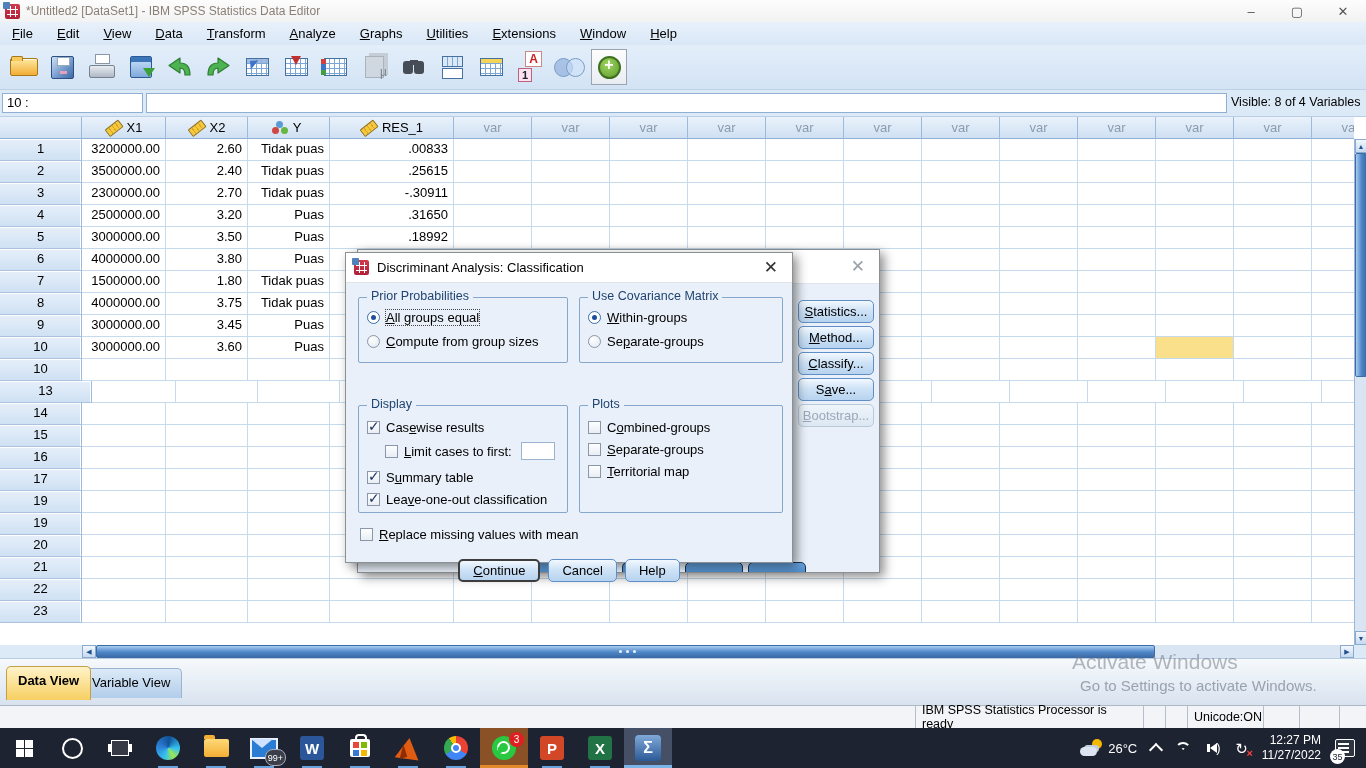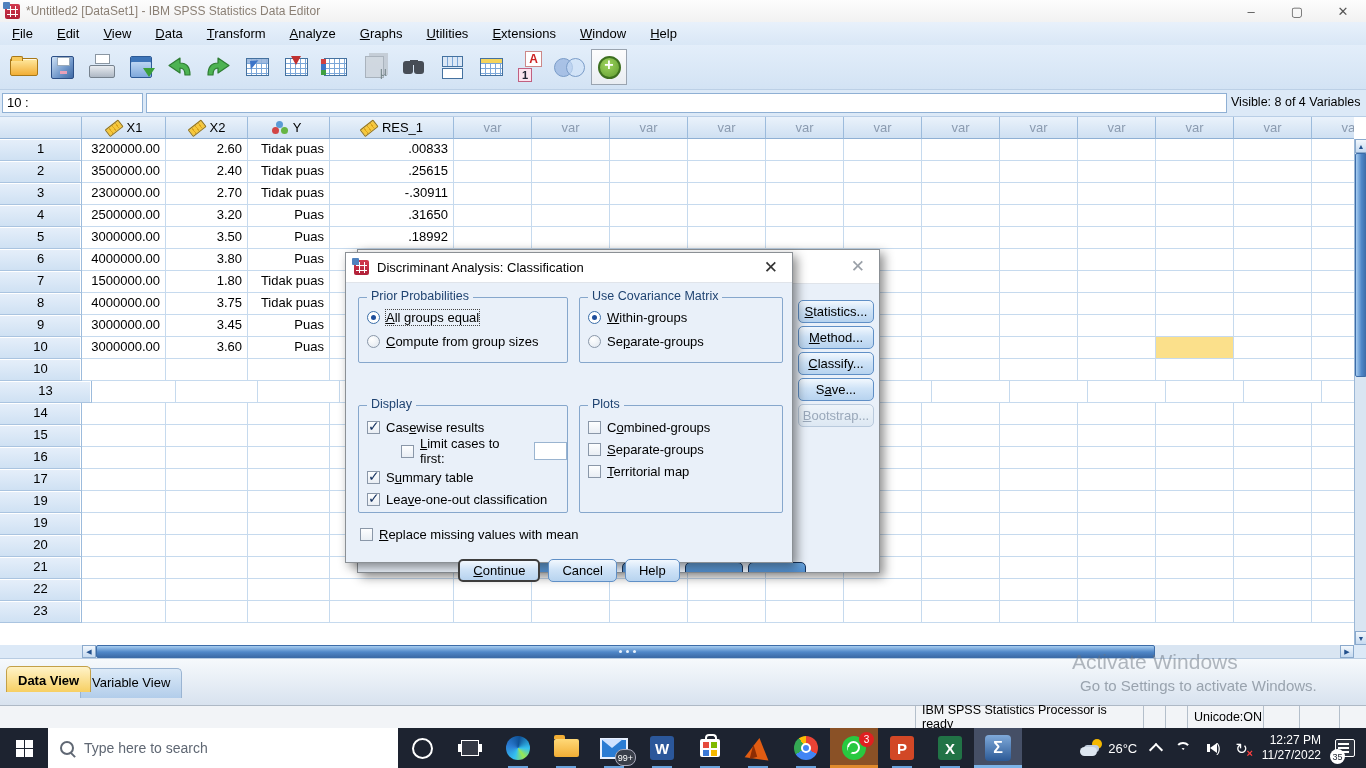--- a/index.html
+++ b/index.html
@@ -107,21 +107,21 @@
   #hsb-thumb{position:absolute;left:14px;top:0;width:1059px;height:13px;border:1px solid #3c6ca8;box-sizing:border-box;
       background:linear-gradient(#a8cdf0,#4f87c8 55%,#3c6ca8);border-radius:2px;}
   #hsb-thumb::after{content:"";position:absolute;left:50%;top:4px;width:3px;height:3px;border-radius:50%;background:#e8f2fc;
       box-shadow:-7px 0 0 #e8f2fc,7px 0 0 #e8f2fc;}
   #corner-bl{left:0;top:645px;width:82px;height:13px;background:#dce9f7;}
   #corner-br{left:1354px;top:645px;width:12px;height:13px;background:#dce9f7;}
 
   
   #tabbar{left:0;top:658px;width:1366px;height:47px;background:linear-gradient(#f6f9fc,#d8e2ef);border-top:1px solid #b8cce2;box-sizing:border-box;}
   .tab{position:absolute;padding:6px 11px;border:1px solid #9ab4d2;border-bottom:none;border-radius:5px 5px 0 0;font-size:13px;}
-  #tab-data{left:6px;top:7px;background:linear-gradient(#fff3c8,#f7cf62);border-color:#c3a048;font-weight:bold;height:26px;box-sizing:border-box;z-index:2;}
+  #tab-data{left:6px;top:7px;background:linear-gradient(#fff3c8,#f7cf62);border-color:#c3a048;font-weight:bold;height:34px;box-sizing:border-box;z-index:2;}
   #tab-var{left:80px;top:9px;background:linear-gradient(#dcEAf8,#b2cdea);background:linear-gradient(#dceaf8,#b2cdea);height:30px;box-sizing:border-box;}
 
   
   #wm1{left:1072px;top:650px;font-size:21px;color:rgba(105,115,128,.5);z-index:40;}
   #wm2{left:1080px;top:677px;font-size:15px;color:#99a3ae;z-index:40;}
 
   
   #statusbar{left:0;top:705px;width:1366px;height:23px;background:#f2f4f7;border-top:1px solid #aeb9c6;box-sizing:border-box;display:flex;font-size:12.5px;}
   .sbc{border-right:1px solid #b4bfcb;height:100%;display:flex;align-items:center;padding:0 6px;box-sizing:border-box;flex:none;}
 
@@ -766,24 +766,20 @@
   <div class="sbc" style="width:76px">Unicode:ON</div>
   <div class="sbc" style="width:36px"></div>
   <div class="sbc" style="width:40px"></div>
   <div class="sbc" style="width:26px;border-right:none"></div>
 </div>
 
 <div class="abs" id="taskbar">
   <div class="tslot" id="start-btn">
       <span class="winlogo"></span>
     </div>
-  <div id="search-box">
-    <span class="mag"></span>
-    <span id="search-text">Type here to search</span>
-  </div>
   <div class="tslot">
       <span class="cortana-ring"></span>
     </div>
   <div class="tslot">
       <span class="taskview-ic"></span>
     </div>
   <div class="tslot">
       <span class="edge-ic"></span>
       <span class="ind"></span>
     </div>
@@ -905,21 +901,21 @@
         <span class="rad"></span>
           <span class="lbl">Se<u>p</u>arate-groups</span>
       </div>
     </div>
     <div class="gbox" style="left:12px;top:122px;width:208px;height:106px">
       <span class="glab">Display</span>
       <div class="opt on" style="left:8px;top:12px">
         <span class="chk"></span>
           <span class="lbl">Cas<u>e</u>wise results</span>
       </div>
-      <div class="opt" style="left:42px;top:36px">
+      <div class="opt" style="left:26px;top:36px">
         <span class="chk"></span>
           <span class="lbl"><u>L</u>imit cases to first:</span>
         <span class="limit-input"></span>
       </div>
       <div class="opt on" style="left:8px;top:62px">
         <span class="chk"></span>
           <span class="lbl">S<u>u</u>mmary table</span>
       </div>
       <div class="opt on" style="left:8px;top:84px">
         <span class="chk"></span>

